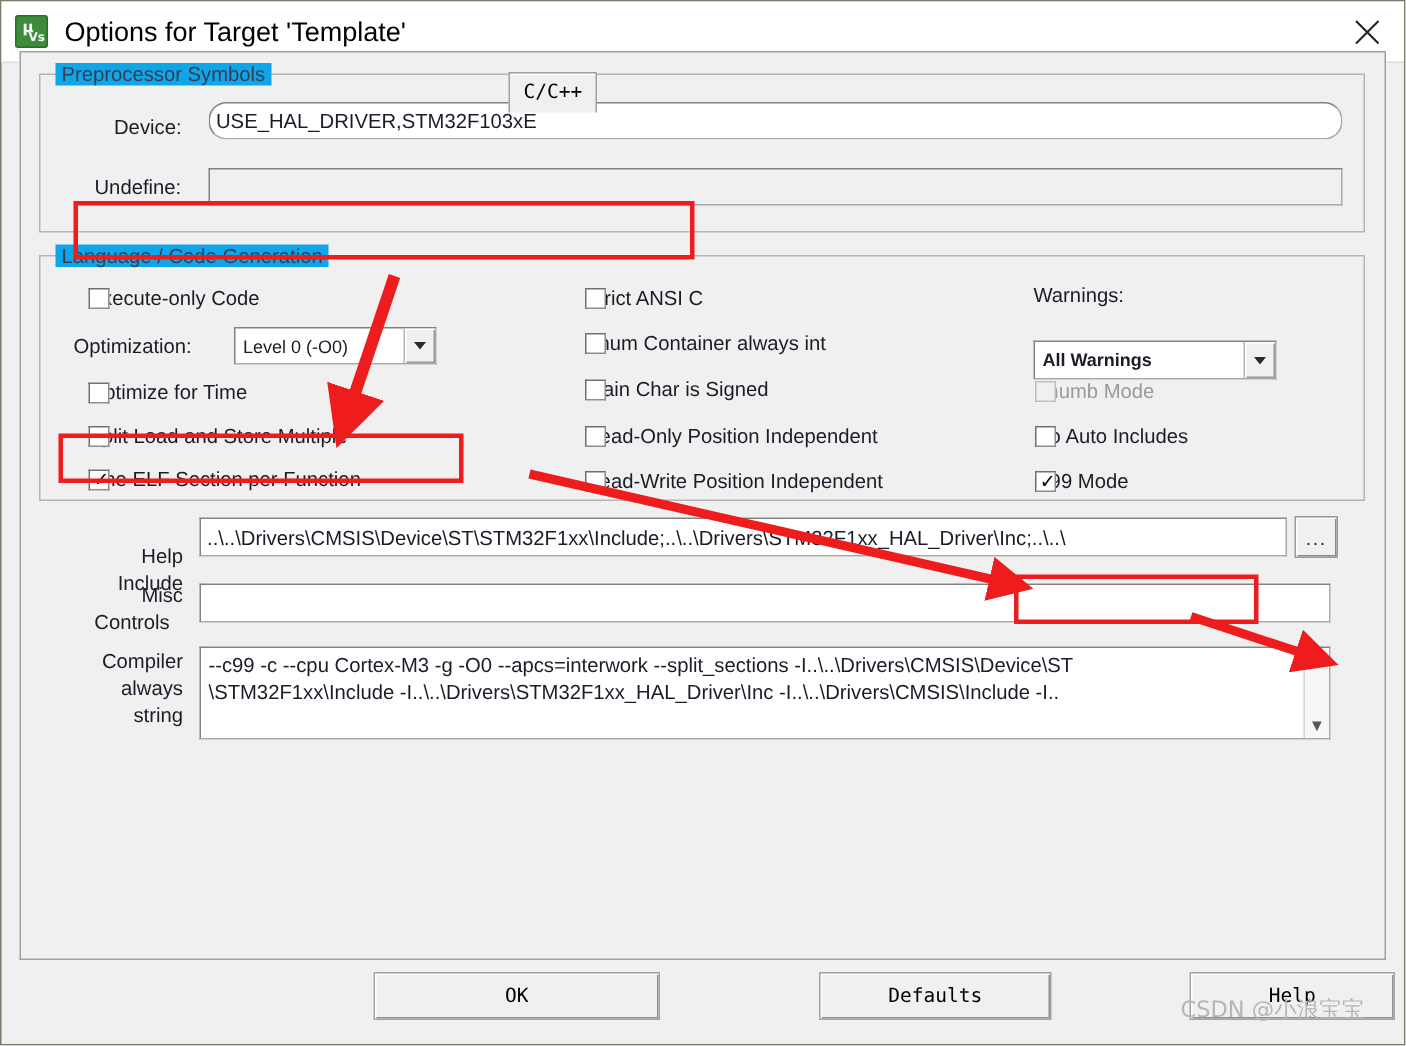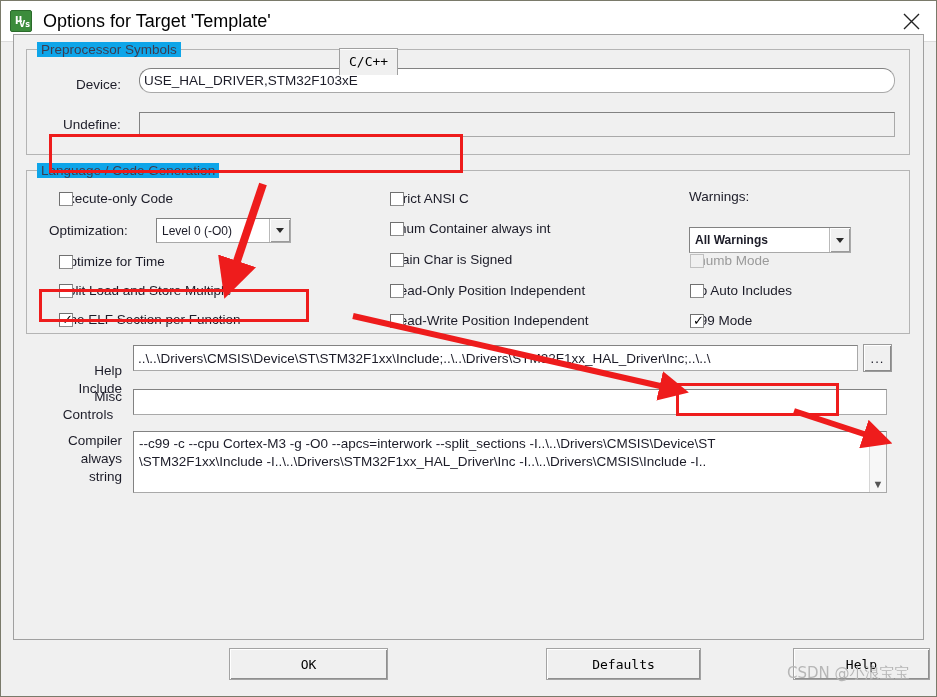--- a/index.html
+++ b/index.html
@@ -235,21 +235,21 @@
     <div class="tarea" style="left:119px;top:396px;width:754px;height:62px;">
       <div class="txt"><span>--c99 -c --cpu Cortex-M3 -g -O0 --apcs=interwork --split_sections -I..\..\Drivers\CMSIS\Device\ST</span><br><span>\STM32F1xx\Include -I..\..\Drivers\STM32F1xx_HAL_Driver\Inc -I..\..\Drivers\CMSIS\Include -I..</span></div>
       <div class="vscroll">
         <div class="sbtn">▲</div>
         <div class="sbtn bottom">▼</div>
       </div>
     </div>
   </div>
 
   <div class="btnbar">
-    <div class="dlgbtn" style="left:228px;width:159px;">OK</div>
+    <div class="dlgbtn" style="left:248px;width:191px;">OK</div>
     <div class="dlgbtn" style="left:545px;width:155px;">Defaults</div>
     <div class="dlgbtn" style="left:792px;width:137px;">Help</div>
   </div>
 
   <div class="redbox" style="left:48px;top:133px;width:414px;height:39px;"></div>
   <div class="redbox" style="left:38px;top:288px;width:270px;height:33px;"></div>
   <div class="redbox" style="left:675px;top:382px;width:163px;height:33px;"></div>
 
   <svg class="annosvg">
     <defs>

